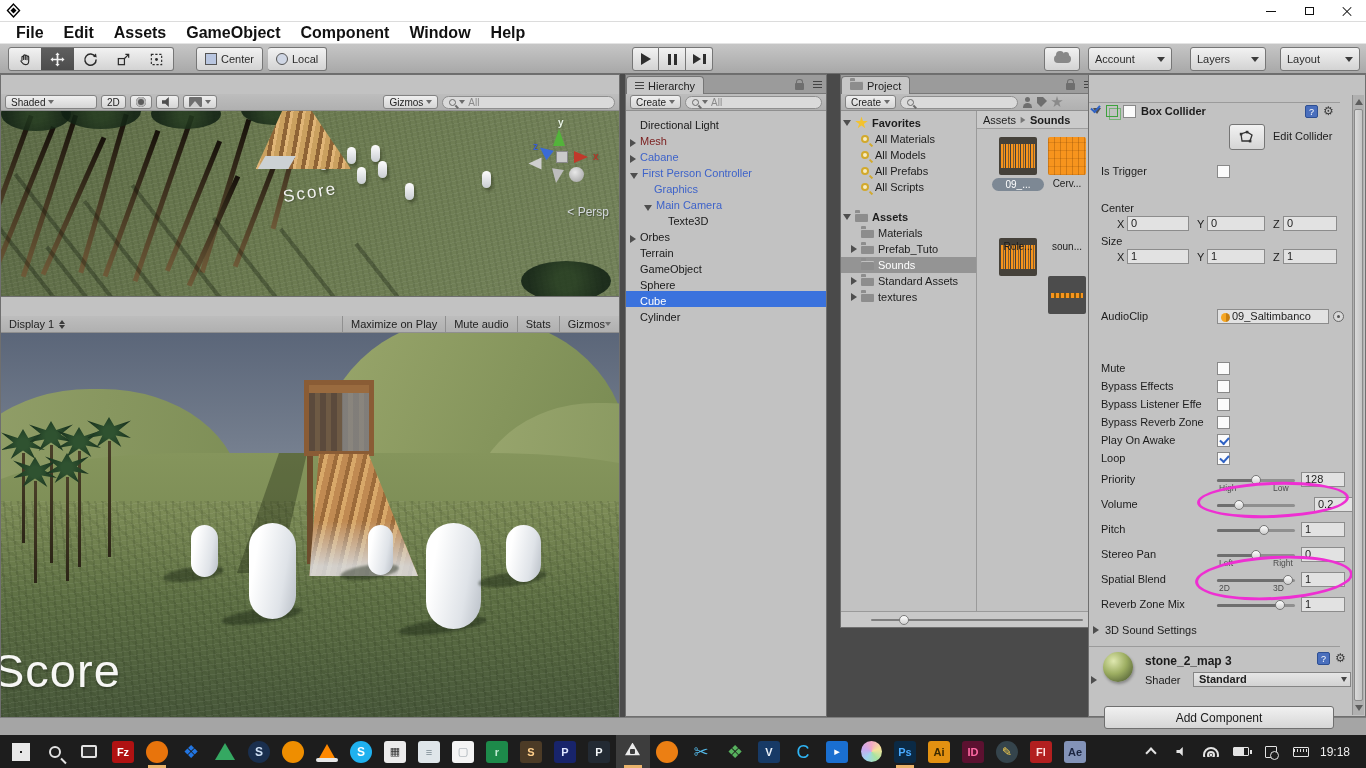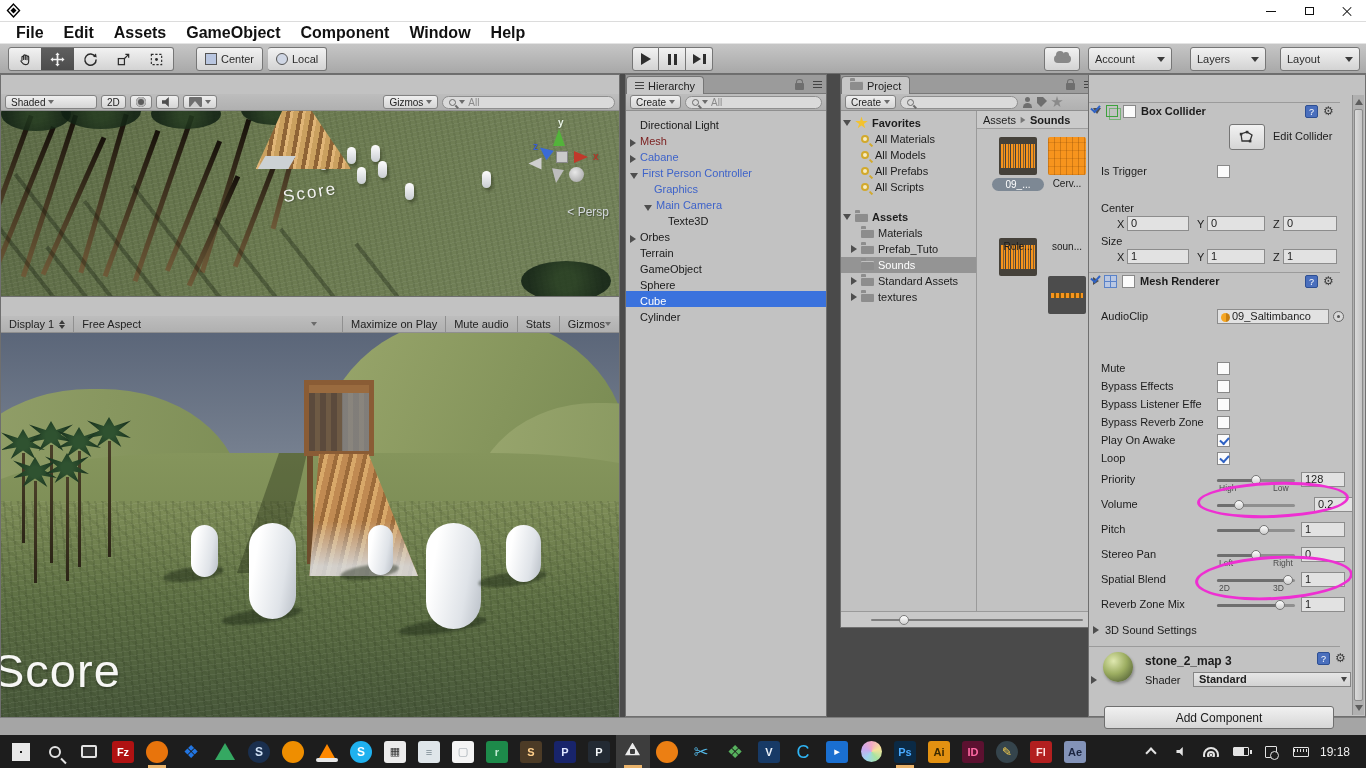--- a/index.html
+++ b/index.html
@@ -438,24 +438,20 @@
 
   <div class="panel" style="left:0;top:296px;width:620px;height:421px">
     <div class="ptoolbar" style="padding:0;gap:0">
       <div class="gbtn" style="border-left:none">
           <span>Display 1</span>
           <span class="updown">
             <i class="u"></i>
             <i class="d"></i>
           </span>
         </div>
-      <div class="gbtn" style="width:252px;justify-content:space-between">
-          <span>Free Aspect</span>
-          <span class="mcaret"></span>
-        </div>
       <div style="flex:1"></div>
       <div class="gbtn">
           <span>Maximize on Play</span>
         </div>
       <div class="gbtn">
           <span>Mute audio</span>
         </div>
       <div class="gbtn">
           <span>Stats</span>
         </div>
@@ -720,28 +716,20 @@
       <span class="ilabel" style="top:141px">Size</span>
       <div class="insp-row" style="top:155px;width:100%">
         <span style="position:absolute;left:28px">X</span>
         <span class="fld" style="left:38px;top:0;width:62px">1</span>
         <span style="position:absolute;left:108px">Y</span>
         <span class="fld" style="left:118px;top:0;width:58px">1</span>
         <span style="position:absolute;left:184px">Z</span>
         <span class="fld" style="left:194px;top:0;width:54px">1</span>
       </div>
 
-      <div class="chead" style="top:178px">
-        <span class="tri-r"></span>
-        <span class="mric"></span>
-        <span class="cb on" style="position:static"></span>
-        <b>Mesh Renderer</b>
-        <span class="help"></span>
-        <span class="gear"></span>
-      </div>
 
       <div class="insp-row" style="top:215px;width:100%">
         <span class="ilabel">AudioClip</span>
         <span class="fld" style="left:128px;top:0;width:112px;padding-left:14px"><i class="clipi"></i><span>09_Saltimbanco</span></span>
         <span class="pick" style="left:244px;top:2px"></span>
       </div>
       <div id="insp-checks">
           <div class="insp-row" style="top: 267px; width: 100%;">
             <span class="ilabel">Mute</span>
             <span class="cb"></span>

